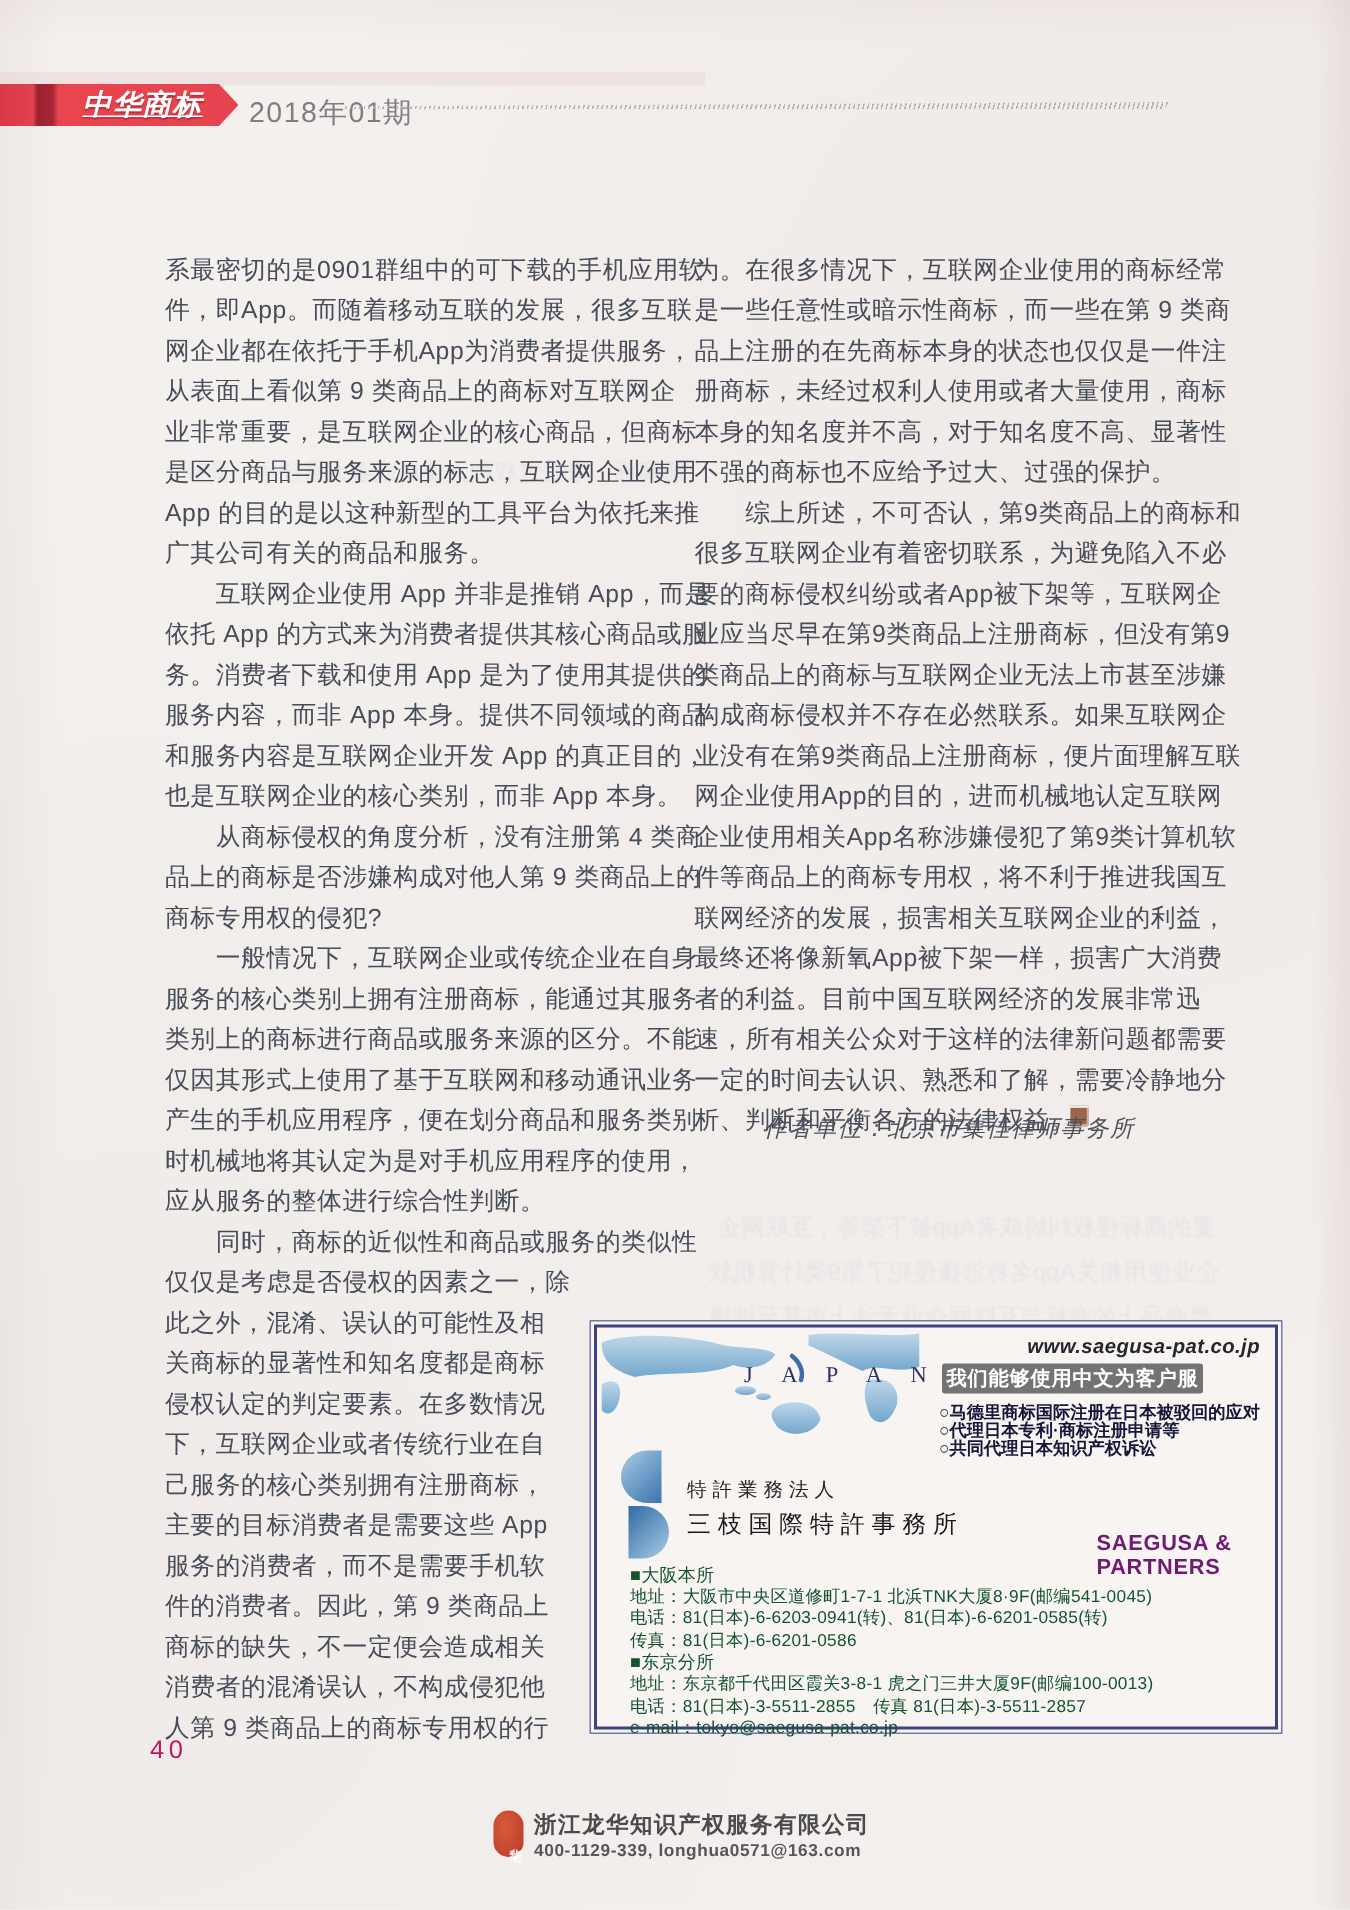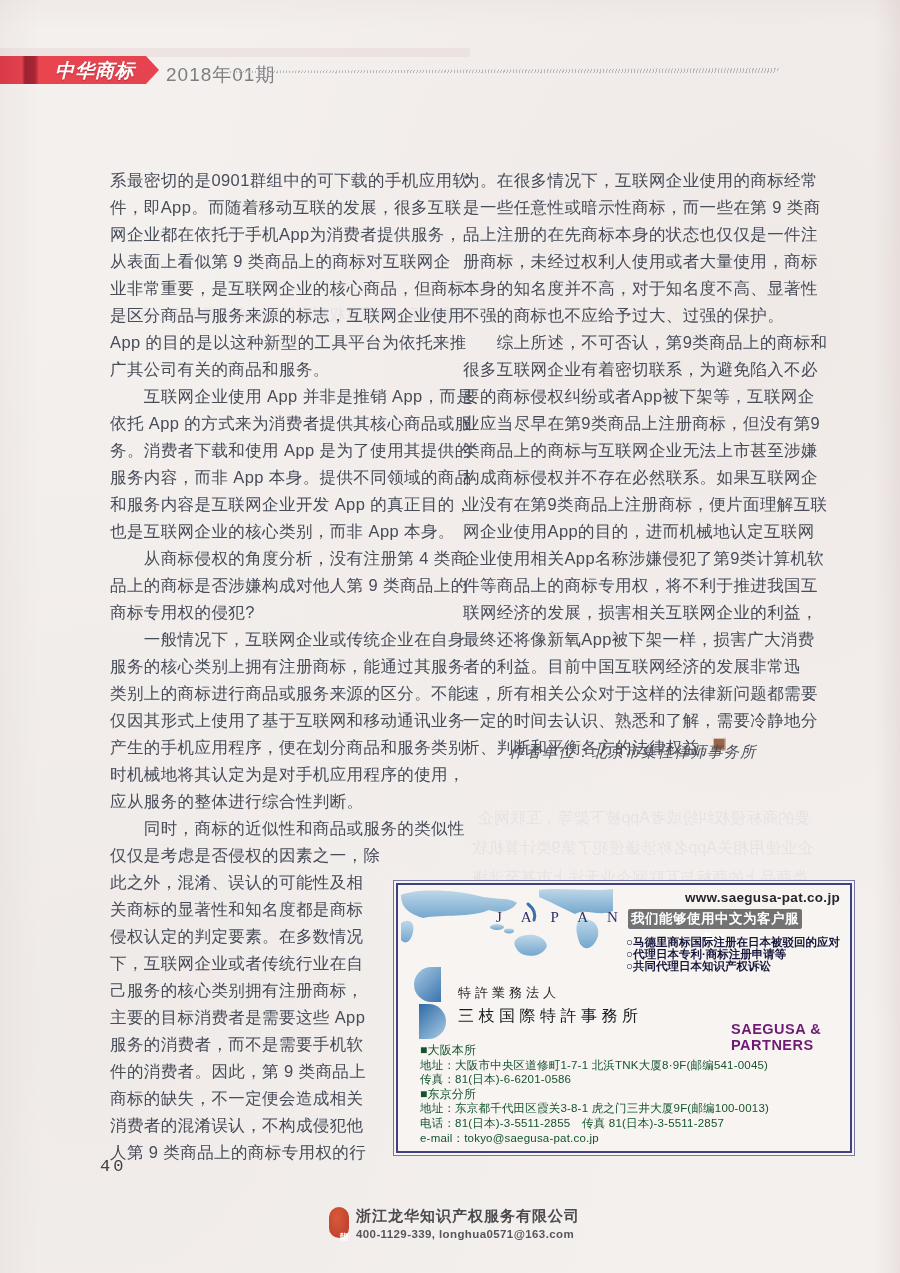--- a/index.html
+++ b/index.html
@@ -24,21 +24,21 @@
   .ribbon{
     position:absolute; left:0; top:56px; width:159px; height:28px;
     background:linear-gradient(90deg,#d73a46 0px,#e2414e 22px,#9c2230 25px,#a82635 35px,#e8454f 39px,#e64350 100%);
     clip-path:polygon(0 0,146px 0,159px 50%,146px 100%,0 100%);
     box-shadow:0 1px 2px rgba(120,40,45,.35);
   }
   .masthead{
     position:absolute; left:55px; top:58px; width:100px; height:24px;
     color:#fff; font-family:"DejaVu Serif","Liberation Serif",serif;
     font-size:19px; font-weight:bold; font-style:italic; letter-spacing:1px;
-    line-height:24px; text-shadow:0 1px 1px rgba(120,30,35,.5); z-index:3;
+    line-height:24px; text-shadow:0 1px 1px rgba(120,30,35,.5); z-index:3;text-decoration:underline;
   }
   .issue{position:absolute; left:166px; top:62px; font-size:19px; color:#7d7d82; letter-spacing:1px;}
   .header-rule{
     position:absolute; left:228px; top:68px; width:552px; height:5px;
     background:repeating-linear-gradient(105deg,#b4b4bb 0 1px,transparent 1px 3px);
     clip-path:polygon(0 60%,98.6% 0,100% 0,99.2% 100%,0 100%);
   }
   
   .col{position:absolute; overflow:visible;}
   .col-left{left:110px; top:167px; width:352px;}
@@ -62,42 +62,42 @@
     position:absolute; left:396px; top:883px; width:452px; height:266px;
     background:#f7f4f2; border:2px solid #3f4280;
     box-shadow:0 0 0 2px #f7f4f2, 0 0 0 3px #7578a6;
     z-index:2;
   }
   .ad-map{position:absolute; left:3px; top:2px;}
   .ad-japan{
     position:absolute; left:98px; top:24px; font-size:15px; color:#2e3168;
     letter-spacing:8px; font-family:"Liberation Serif","DejaVu Serif",serif;
   }
-  .ad-url{position:absolute; right:10px; top:5px; font-size:13.5px; font-weight:bold; color:#25252c; letter-spacing:.3px;}
+  .ad-url{position:absolute; right:10px; top:5px; font-size:13.5px; font-weight:bold; color:#25252c; letter-spacing:.3px;font-style:italic;}
   .ad-banner{
     position:absolute; left:230px; top:24px; width:174px; height:20px;
     background:#737373; color:#fff; font-size:13.5px; font-weight:bold;
     text-align:center; line-height:20px; border-radius:2px; letter-spacing:.5px;
   }
   .ad-services{position:absolute; left:228px; top:51px;}
   .ad-service{font-size:11.5px; line-height:12px; font-weight:bold; color:#16163a; white-space:nowrap;}
   .logo-s{position:absolute; left:16px; top:82px; width:50px; height:76px;}
   .logo-half{position:absolute; width:27px; height:35px;}
   .logo-half.top{left:0; top:0; border-radius:18px 0 0 18px; background:linear-gradient(135deg,#a9cbe3,#3a74ae);}
   .logo-half.bottom{left:5px; top:37px; border-radius:0 18px 18px 0; background:linear-gradient(315deg,#a9cbe3,#2f6aa6);}
   .firm-type{position:absolute; left:60px; top:99px; font-size:13px; color:#26262a; letter-spacing:4px;}
   .firm-name{position:absolute; left:60px; top:121px; font-size:16px; color:#1b1b1f; letter-spacing:4.5px; font-weight:500; white-space:nowrap;}
   .firm-en{position:absolute; left:286px; top:136px; font-size:14.5px; font-weight:bold; color:#701a75; letter-spacing:.5px;margin-left:47px;}
   .office-block{position:absolute; left:22px; top:158px; width:420px;}
   .office-line{font-size:11.5px; line-height:14.6px; font-weight:normal; color:#14532d; white-space:nowrap; letter-spacing:.2px;}
   .office-line.title{font-size:12px;}
   
   .page-number{
     position:absolute; left:100px; top:1157px; font-size:17px; letter-spacing:3px;
-    color:#404040; font-family:Liberation Mono, monospace;
+    color:#be185d; font-family:Liberation Sans, sans-serif;
   }
   .pub-seal{
     position:absolute; left:329px; top:1207px; width:20px; height:31px;
     background:radial-gradient(ellipse at 40% 35%,#d85a3c,#b93a28); border-radius:10px;
     color:#fff; font-size:9px; line-height:10px; text-align:center; padding-top:5px; box-sizing:border-box;
     letter-spacing:0; writing-mode:vertical-rl;
   }
   .pub-name{position:absolute; left:356px; top:1207px; font-size:15px; font-weight:bold; color:#4b4b4f; letter-spacing:1px;}
   .pub-contact{position:absolute; left:356px; top:1228px; font-size:11.5px; font-weight:bold; color:#55555b; letter-spacing:.4px;}
 </style>
@@ -221,20 +221,21 @@
     <div class="logo-half top"></div>
     <div class="logo-half bottom"></div>
   </div>
   <div class="firm-type">特許業務法人</div>
   <div class="firm-name">三枝国際特許事務所</div>
   <div class="firm-en">SAEGUSA &amp; PARTNERS</div>
   <div class="office-block">
 
   <div class="office-line title">■大阪本所</div>
       <div class="office-line">地址：大阪市中央区道修町1-7-1 北浜TNK大厦8·9F(邮编541-0045)</div>
+      <div class="office-line">电话：81(日本)-6-6203-0941(转)、81(日本)-6-6201-0585(转)</div>
       <div class="office-line">传真：81(日本)-6-6201-0586</div>
       <div class="office-line title">■东京分所</div>
       <div class="office-line">地址：东京都千代田区霞关3-8-1 虎之门三井大厦9F(邮编100-0013)</div>
       <div class="office-line">电话：81(日本)-3-5511-2855　传真 81(日本)-3-5511-2857</div>
       <div class="office-line">e-mail：tokyo@saegusa-pat.co.jp</div>
     </div>
 </div>
 
 <div class="page-number">40</div>
 <div class="pub-seal">龍华</div>

